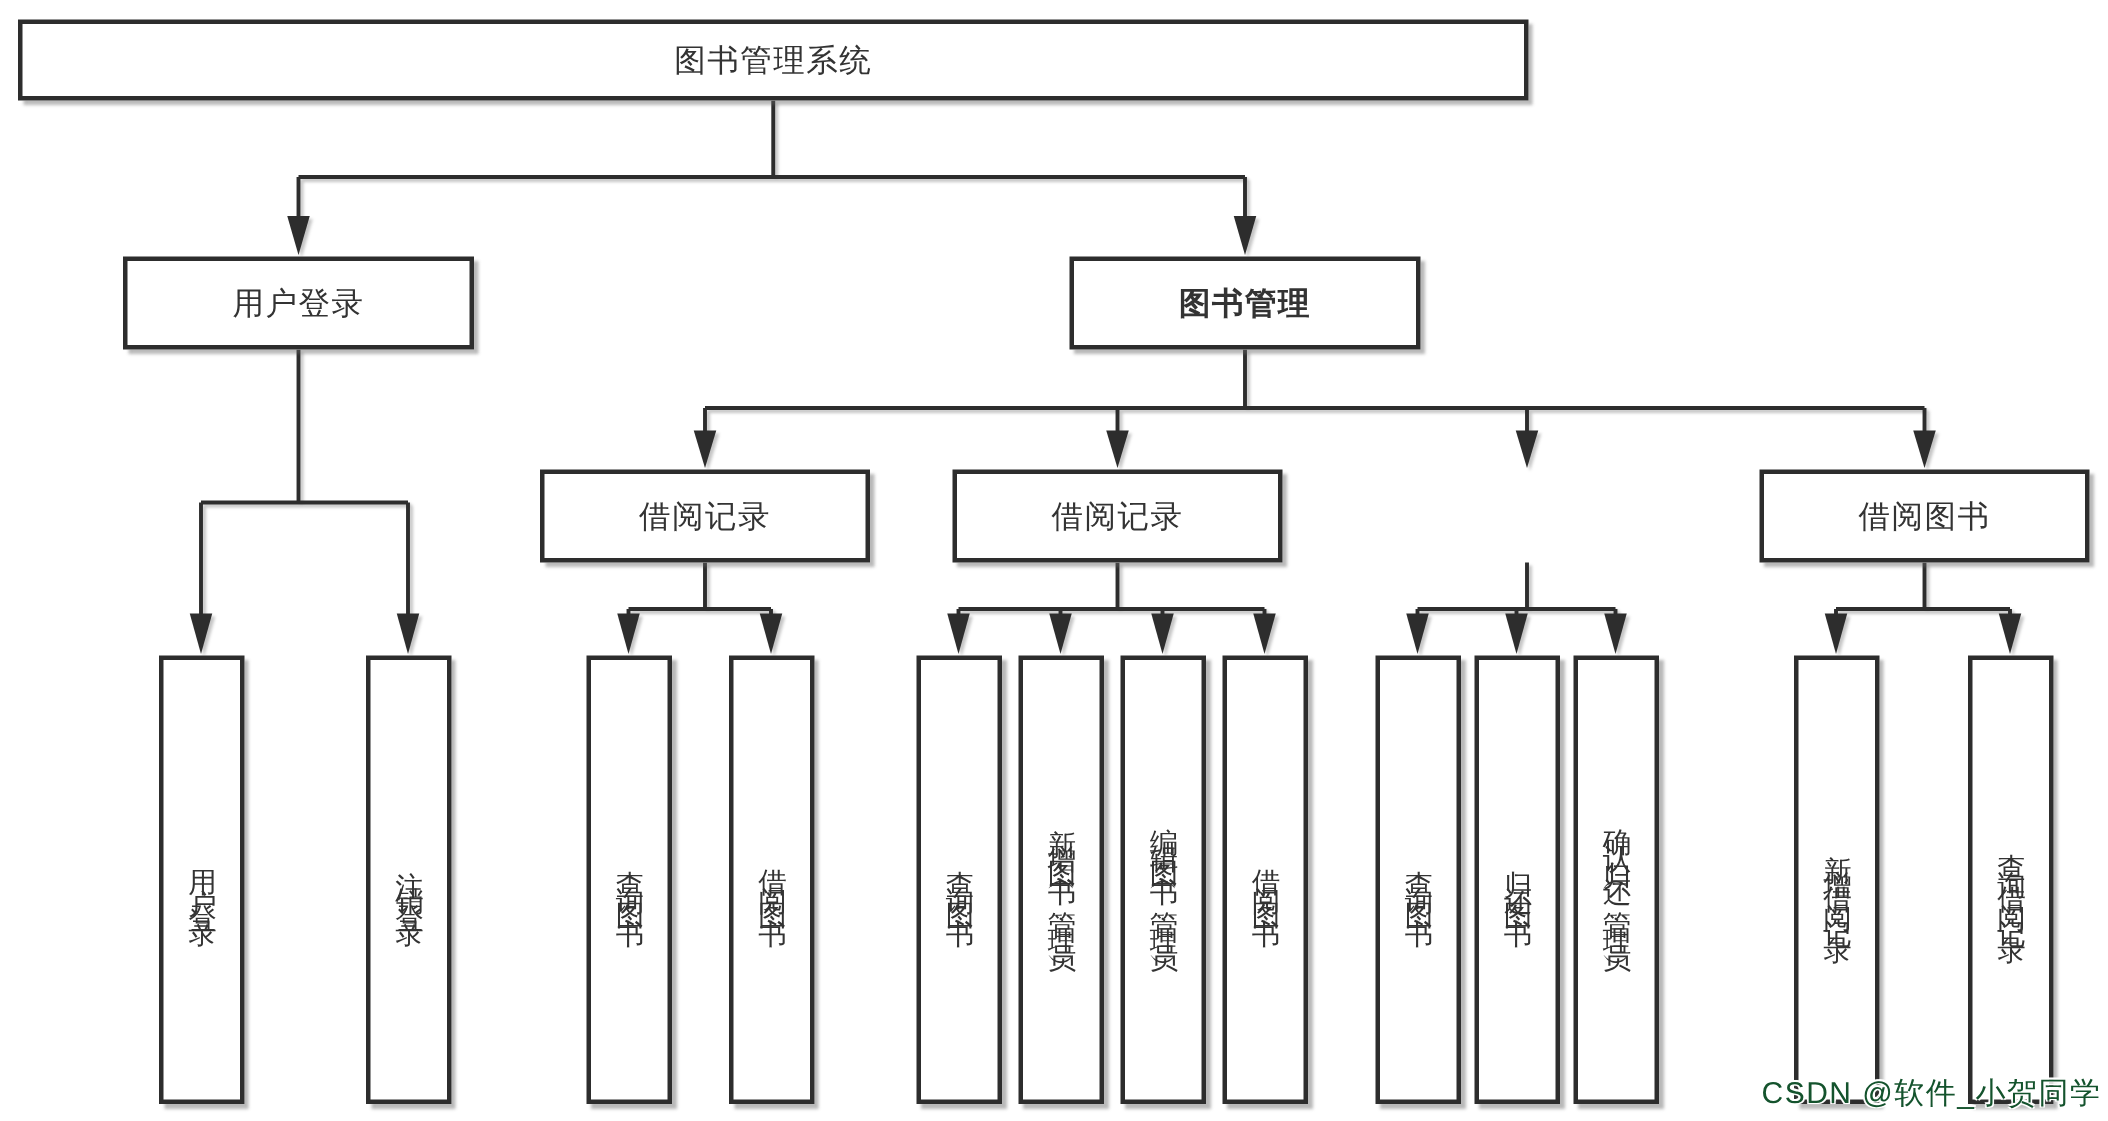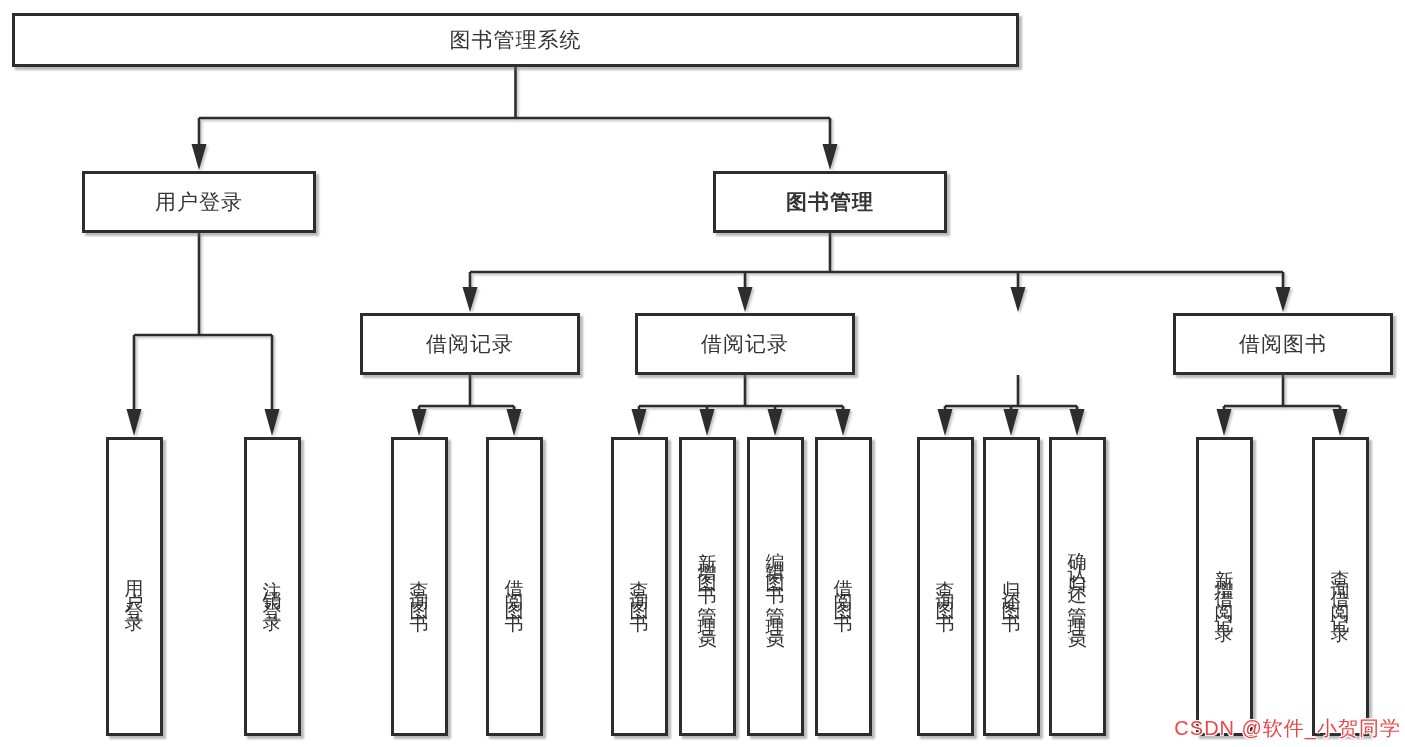--- a/index.html
+++ b/index.html
@@ -47,21 +47,21 @@
     font-size: 19px;
     letter-spacing: 11px;
     line-height: 1;
   }
   .node.v span { display: inline-block; }
   .watermark {
     position: absolute;
     right: 4px;
     bottom: 5px;
     font-size: 20px;
-    color: #ef4444;
+    color: #14532d;
     letter-spacing: 1px;
     z-index: 3;
     text-shadow: 0 0 2px #ffffff, 1px 1px 0 #ffffff, -1px -1px 0 #ffffff, 1px -1px 0 #ffffff, -1px 1px 0 #ffffff;
     white-space: nowrap;
   }
 </style>
 </head>
 <body>
 
 <div class="canvas">

